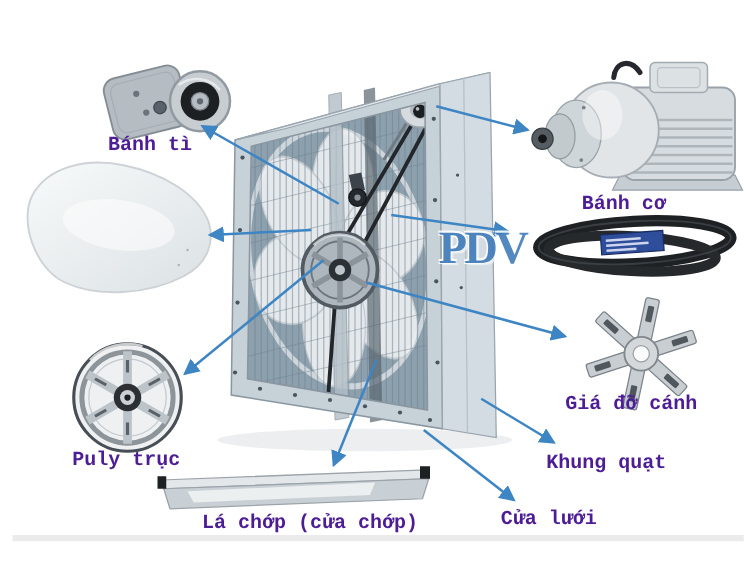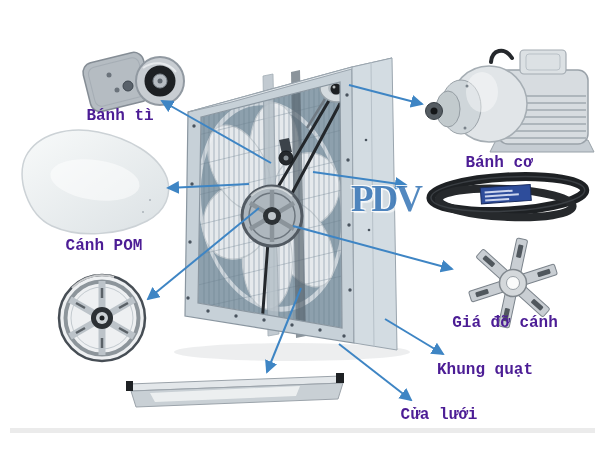--- a/index.html
+++ b/index.html
@@ -225,21 +225,22 @@
     <path d="M301,288 L267,372" marker-end="url(#ah)"></path>
     <path d="M339,344 L411,400" marker-end="url(#ah)"></path>
     <path d="M385,319 L443,354" marker-end="url(#ah)"></path>
     <path d="M293,226 L452,269" marker-end="url(#ah)"></path>
     <path d="M313,172 L406,185" marker-end="url(#ah)"></path>
     <path d="M349,85 L422,104" marker-end="url(#ah)"></path>
   </g>
 </svg>
 
   <div class="label" style="left:120px;top:116px">Bánh tì</div>
-  <div class="label" style="left:104px;top:246px">Cánh POM</div>
+  <div class="label" style="left:101px;top:368px">Puly trục</div>
+  <div class="label" style="left:248px;top:418px">Lá chớp (cửa chớp)</div>
   <div class="label" style="left:439px;top:415px">Cửa lưới</div>
   <div class="label" style="left:485px;top:370px">Khung quạt</div>
   <div class="label" style="left:505px;top:323px">Giá đỡ cánh</div>
   <div class="label" style="left:499px;top:163px">Bánh cơ</div>
 
   <div class="watermark">PDV</div>
   <div class="bottom-strip"></div>
 </div>
 
 </body></html>

